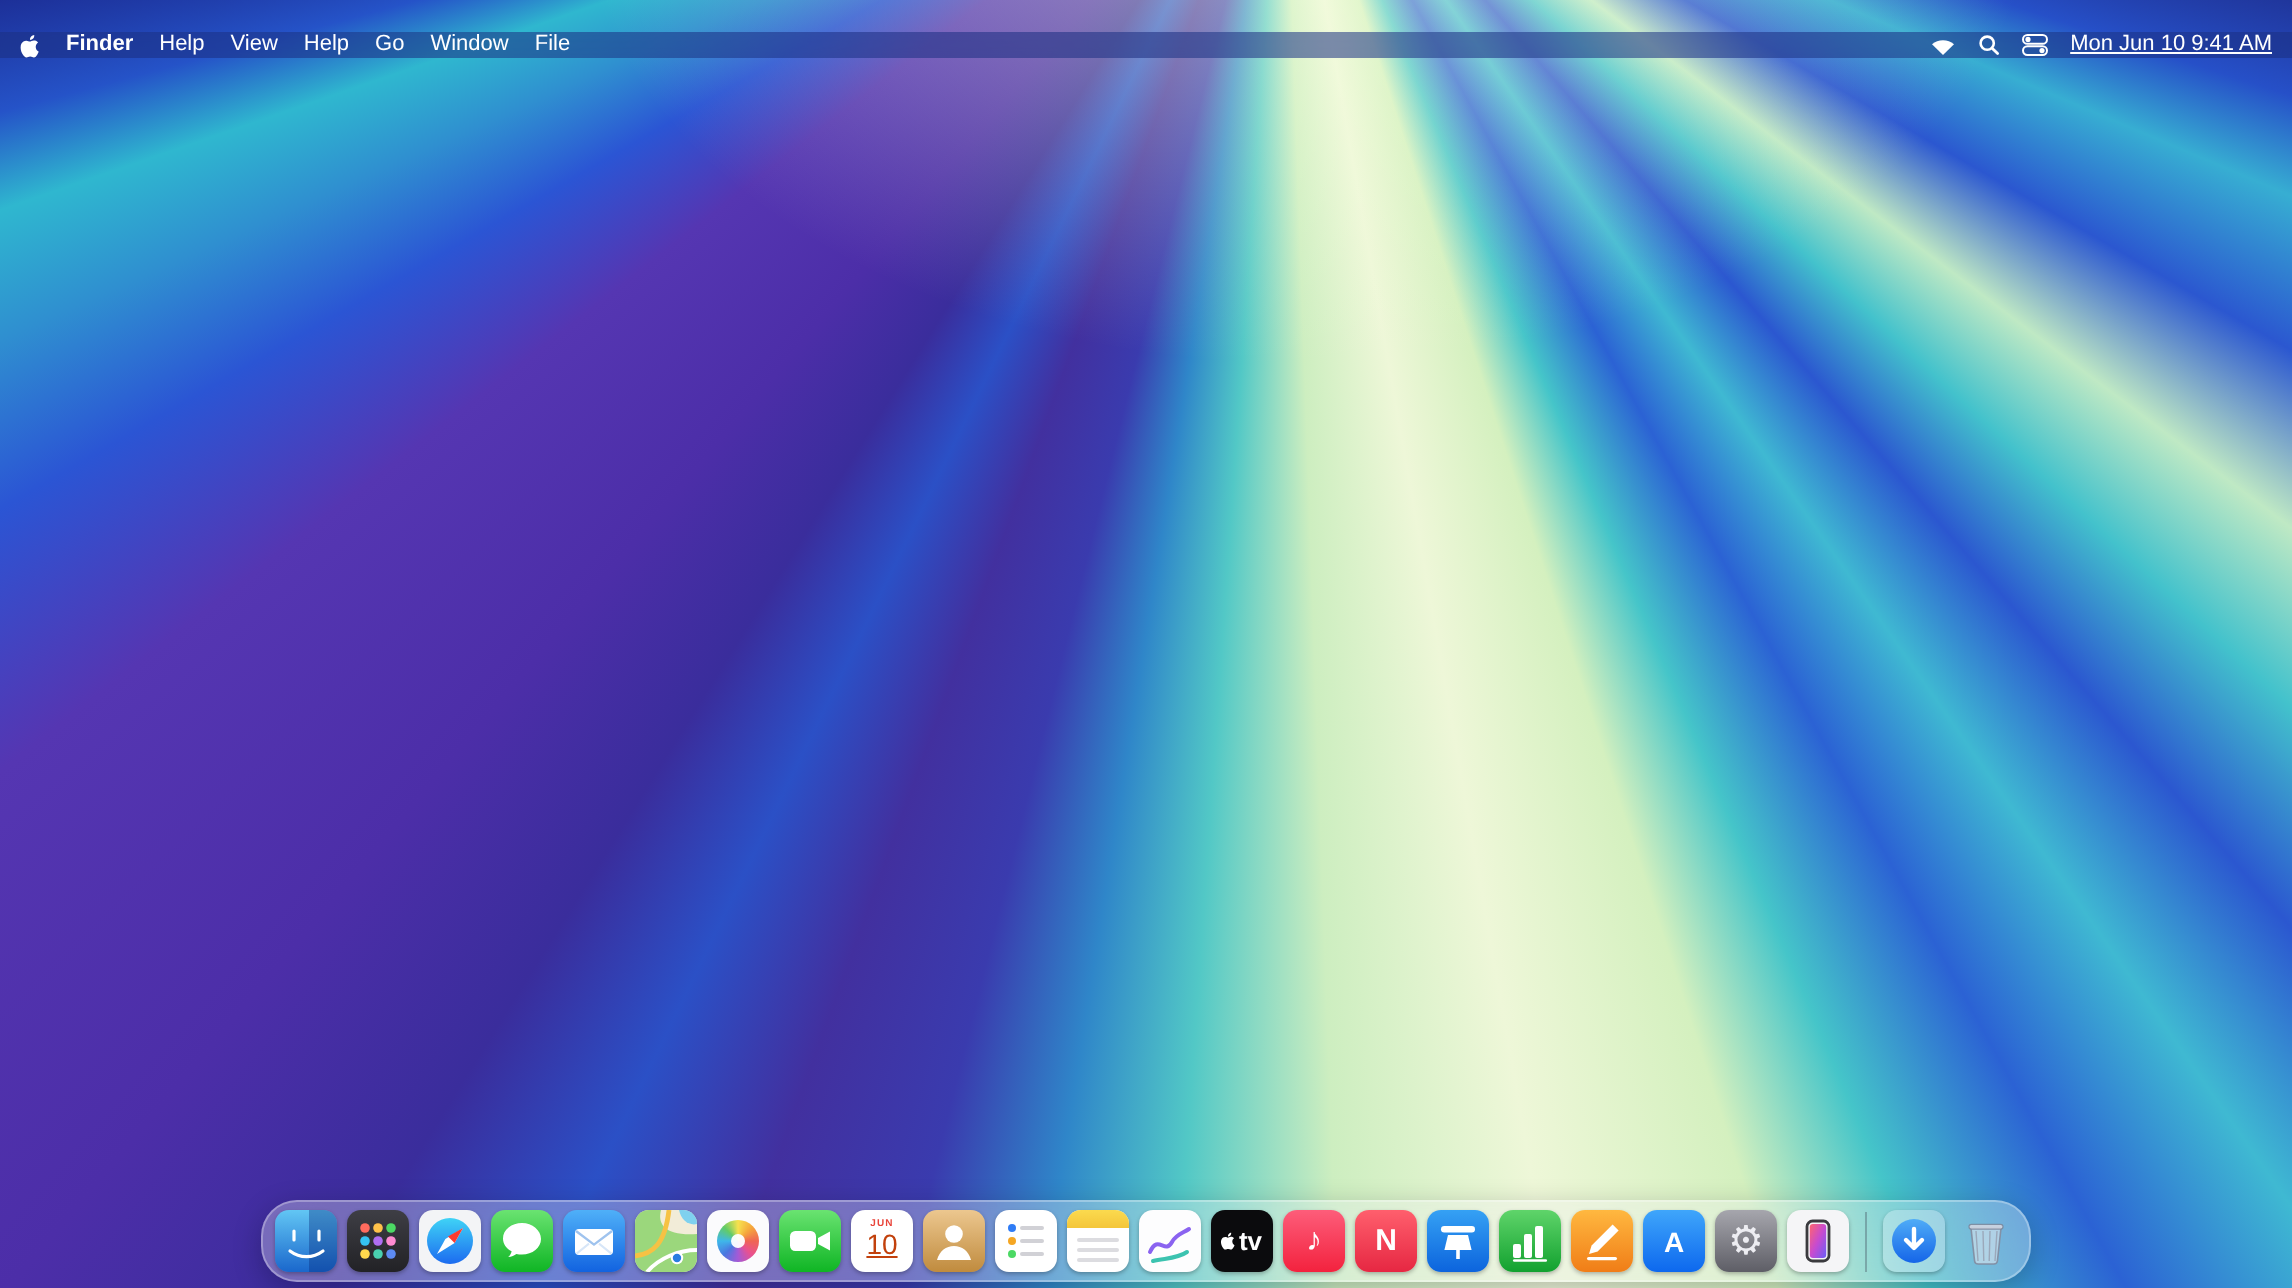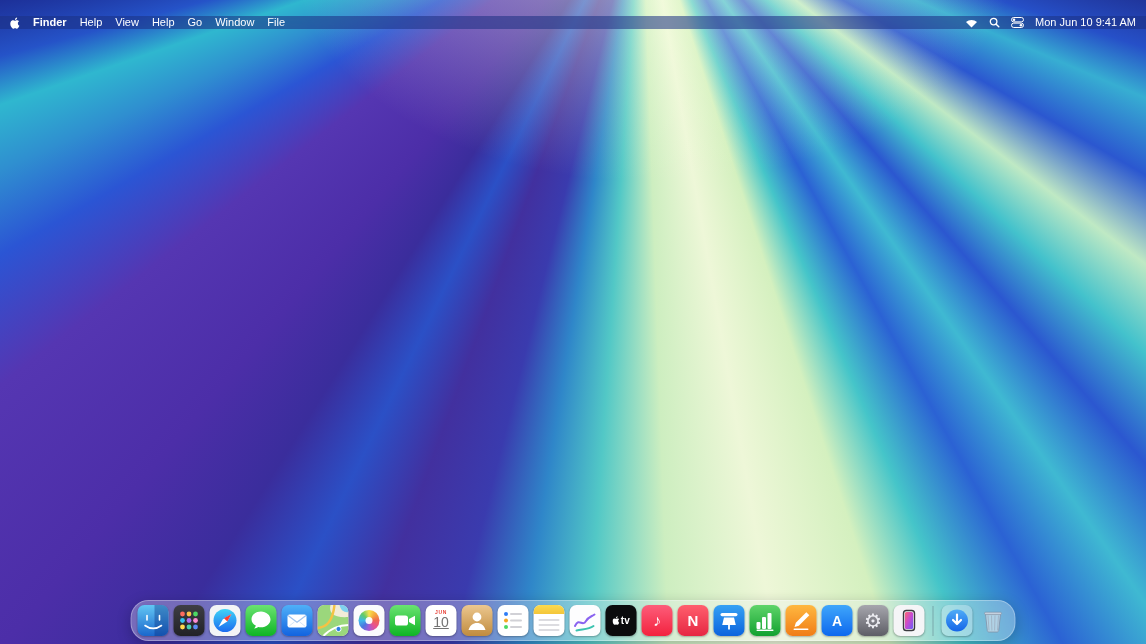--- a/index.html
+++ b/index.html
@@ -42,21 +42,21 @@
   
   .menubar{
     position:absolute;top:16px;left:0;right:0;height:13px;
     display:flex;align-items:center;padding:0 10px;
     background:rgba(28,48,130,0.55);backdrop-filter:blur(12px);
     color:#fff;font-size:11px;line-height:13px;z-index:10;
   }
   .mb-left{display:flex;align-items:center;gap:13px;}
   .mb-app{font-weight:bold;}
   .mb-item{cursor:default;white-space:nowrap;}
-  .mb-right{margin-left:auto;display:flex;align-items:center;gap:11px;}
+  .mb-right{margin-left:auto;display:flex;align-items:center;gap:11px;text-decoration:underline;}
   .mb-icon{display:flex;align-items:center;}
   .mb-clock{white-space:nowrap;}
 
   
   .dock{
     position:absolute;left:50%;bottom:3px;transform:translateX(-50%);
     display:flex;align-items:center;gap:5px;padding:4px 6px;
     background:rgba(238,240,246,0.32);
     border:1px solid rgba(255,255,255,0.30);
     border-radius:18px;backdrop-filter:blur(18px);
@@ -93,23 +93,23 @@
   .bg-pages{background:linear-gradient(180deg,#ffb840,#f07d17);}
   .bg-appstore{background:linear-gradient(180deg,#3fa6fb,#0d68ee);}
   .bg-settings{background:linear-gradient(180deg,#a6a6ad,#5e5e66);}
   .bg-iphone{background:#f5f5f7;}
   .bg-downloads{background:rgba(250,250,255,0.30);}
   .bg-trash{background:none;box-shadow:none;overflow:visible;}
 
   
   .cal-wrap{display:flex;flex-direction:column;align-items:center;justify-content:flex-start;width:100%;height:100%;padding-top:4px;box-sizing:border-box;}
   .cal-month{font-size:5px;font-weight:bold;color:#e8443a;letter-spacing:.6px;line-height:6px;}
-  .cal-day{font-size:14px;color:#737373;line-height:15px;text-decoration:underline;}
+  .cal-day{font-size:14px;color:#c2410c;line-height:15px;text-decoration:underline;}
   .tv-wrap{display:flex;align-items:center;gap:1.5px;}
-  .tv-label{color:#fff;font-size:10px;font-weight:bold;line-height:10px;}
+  .tv-label{color:#fff;font-size:13px;font-weight:bold;line-height:10px;}
   .music-glyph{color:#fff;font-size:16px;line-height:16px;}
   .news-letter{color:#fff;font-size:15px;font-weight:bold;line-height:15px;}
   .appstore-letter{color:#fff;font-size:14px;font-weight:bold;line-height:14px;}
   .settings-glyph{color:#ededf2;font-size:20px;line-height:20px;}
 
   .notes-band{position:absolute;top:0;left:0;right:0;height:9px;background:linear-gradient(180deg,#fbda4e,#f4c63a);}
   .notes-line{position:absolute;left:5px;right:5px;height:2px;border-radius:1px;background:#dcdce0;}
   .photos-wheel{width:21px;height:21px;border-radius:50%;background:conic-gradient(#f7e14e,#f5a73c,#ef6553,#e9518f,#a45ad6,#4b77e0,#3fb7ea,#62cb67,#f7e14e);position:relative;}
   .photos-wheel::after{content:"";position:absolute;left:50%;top:50%;width:7px;height:7px;margin:-3.5px 0 0 -3.5px;border-radius:50%;background:rgba(255,255,255,0.95);}
 </style>

